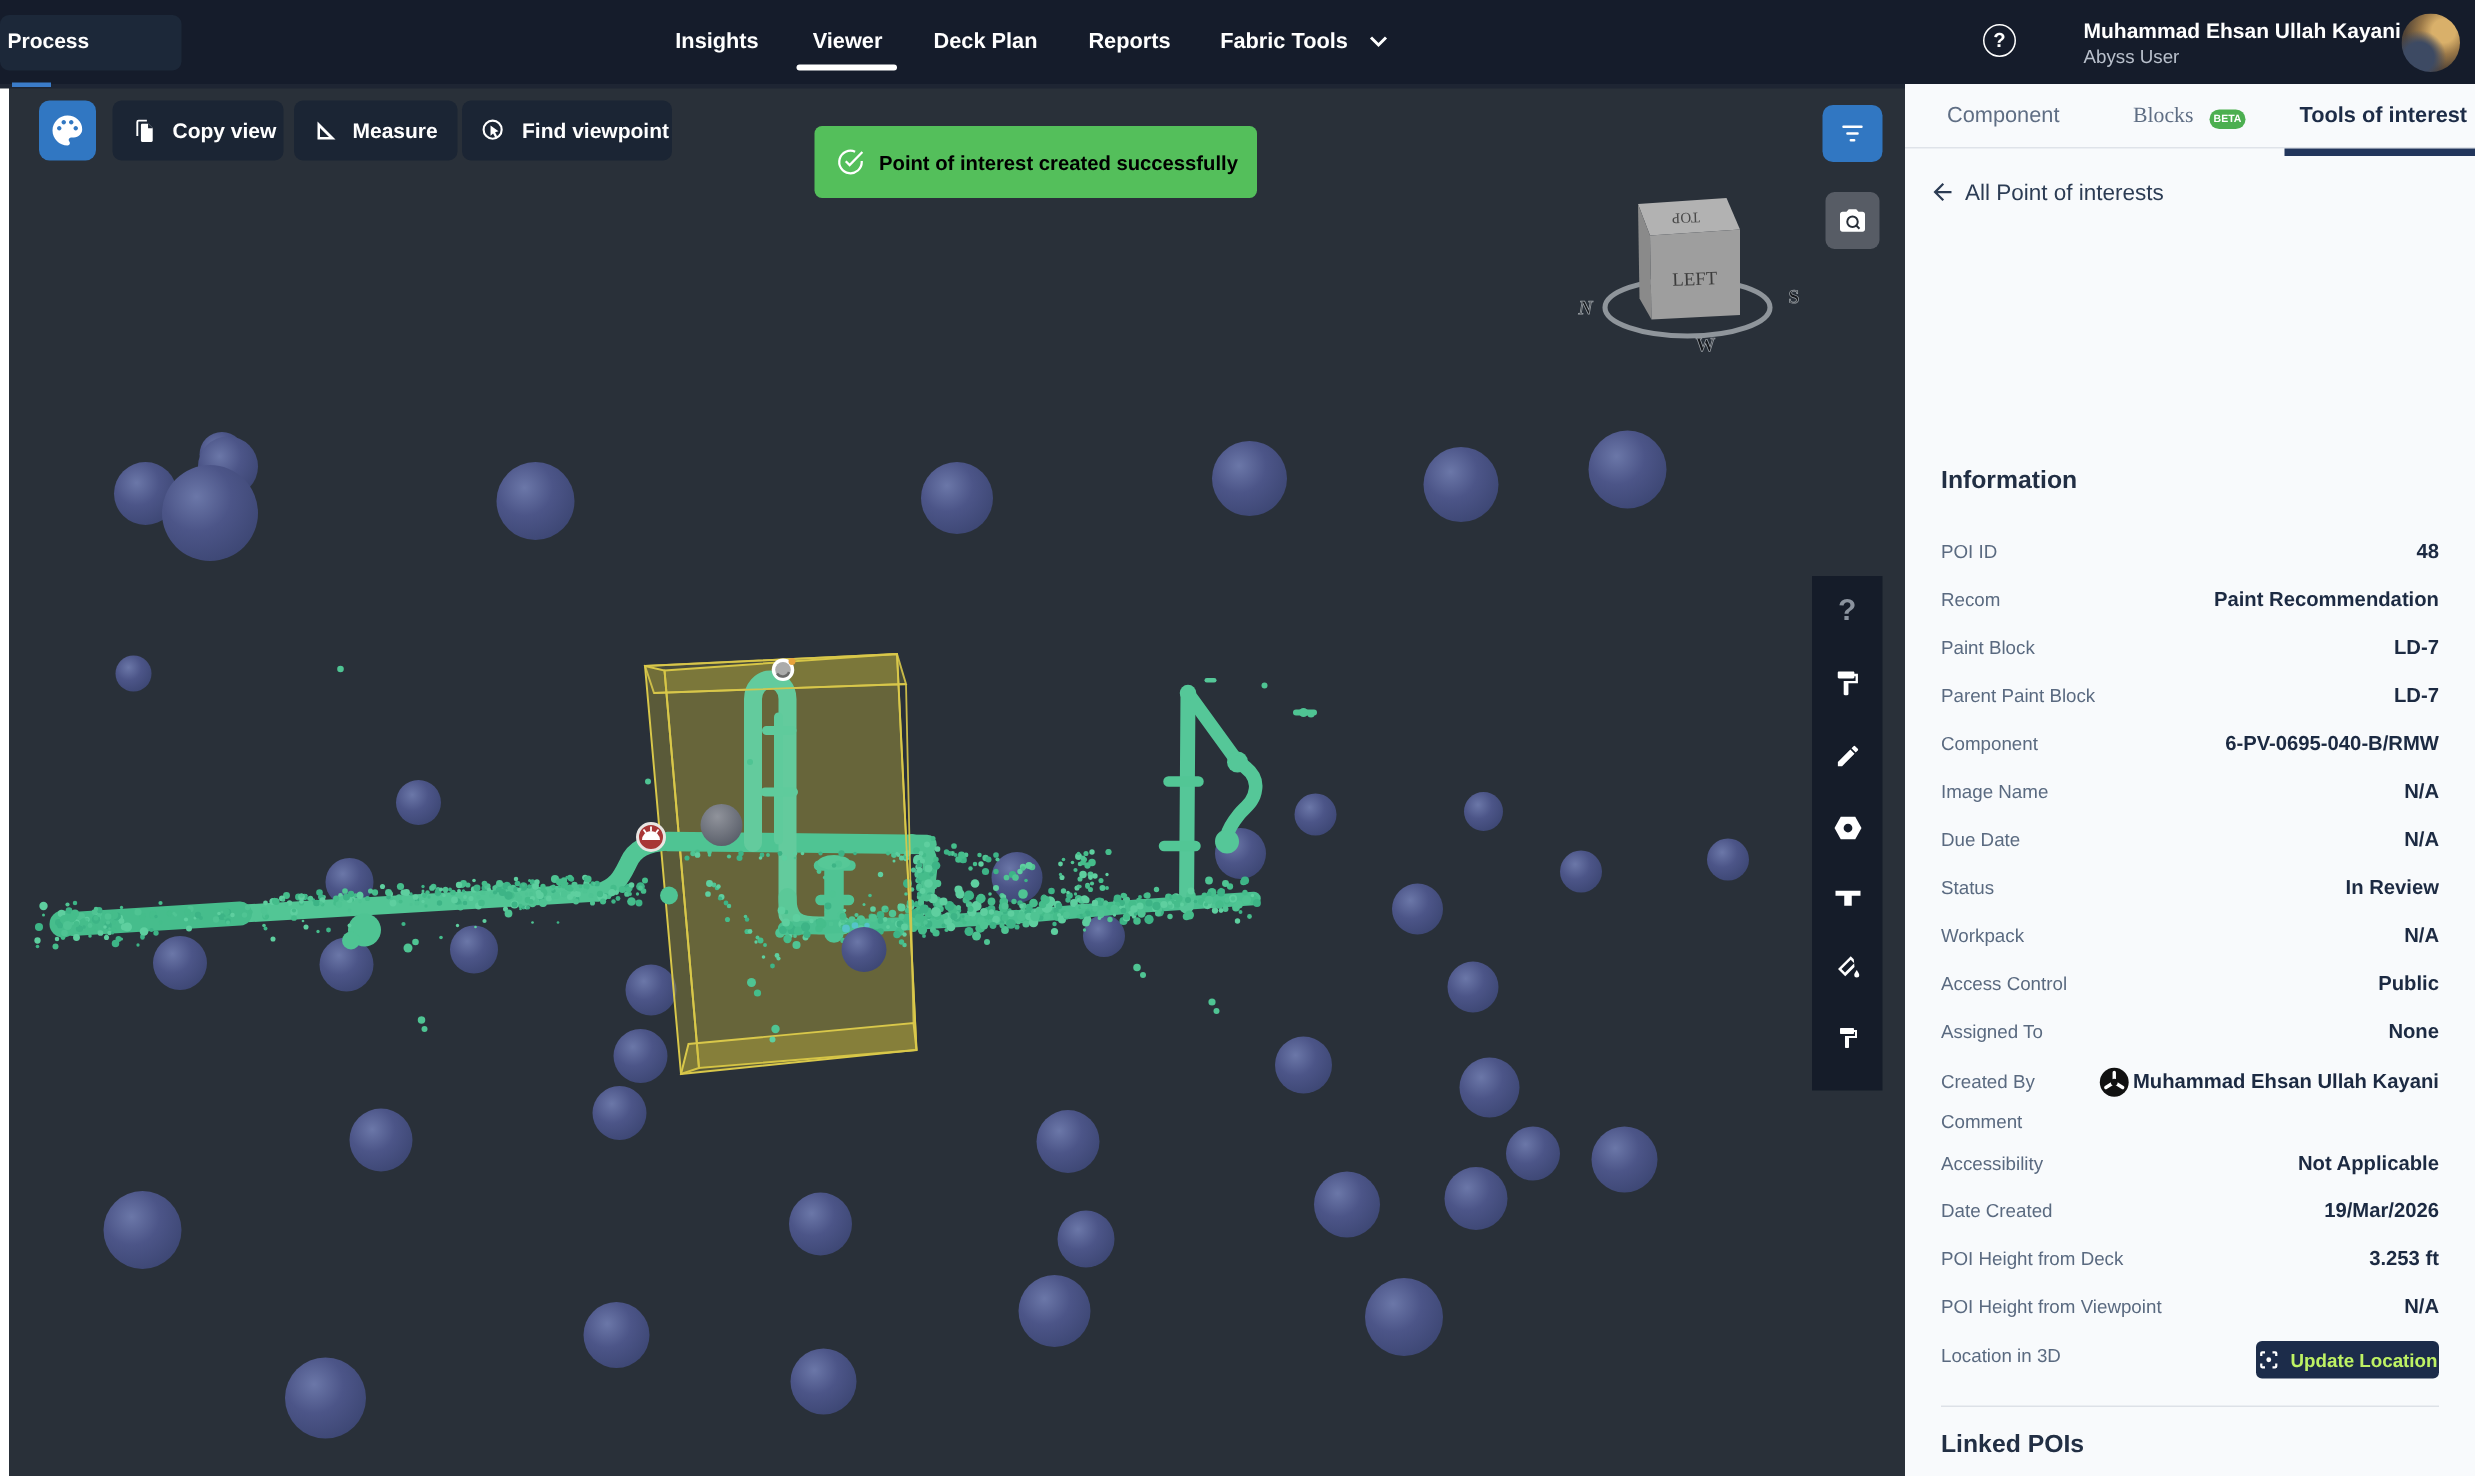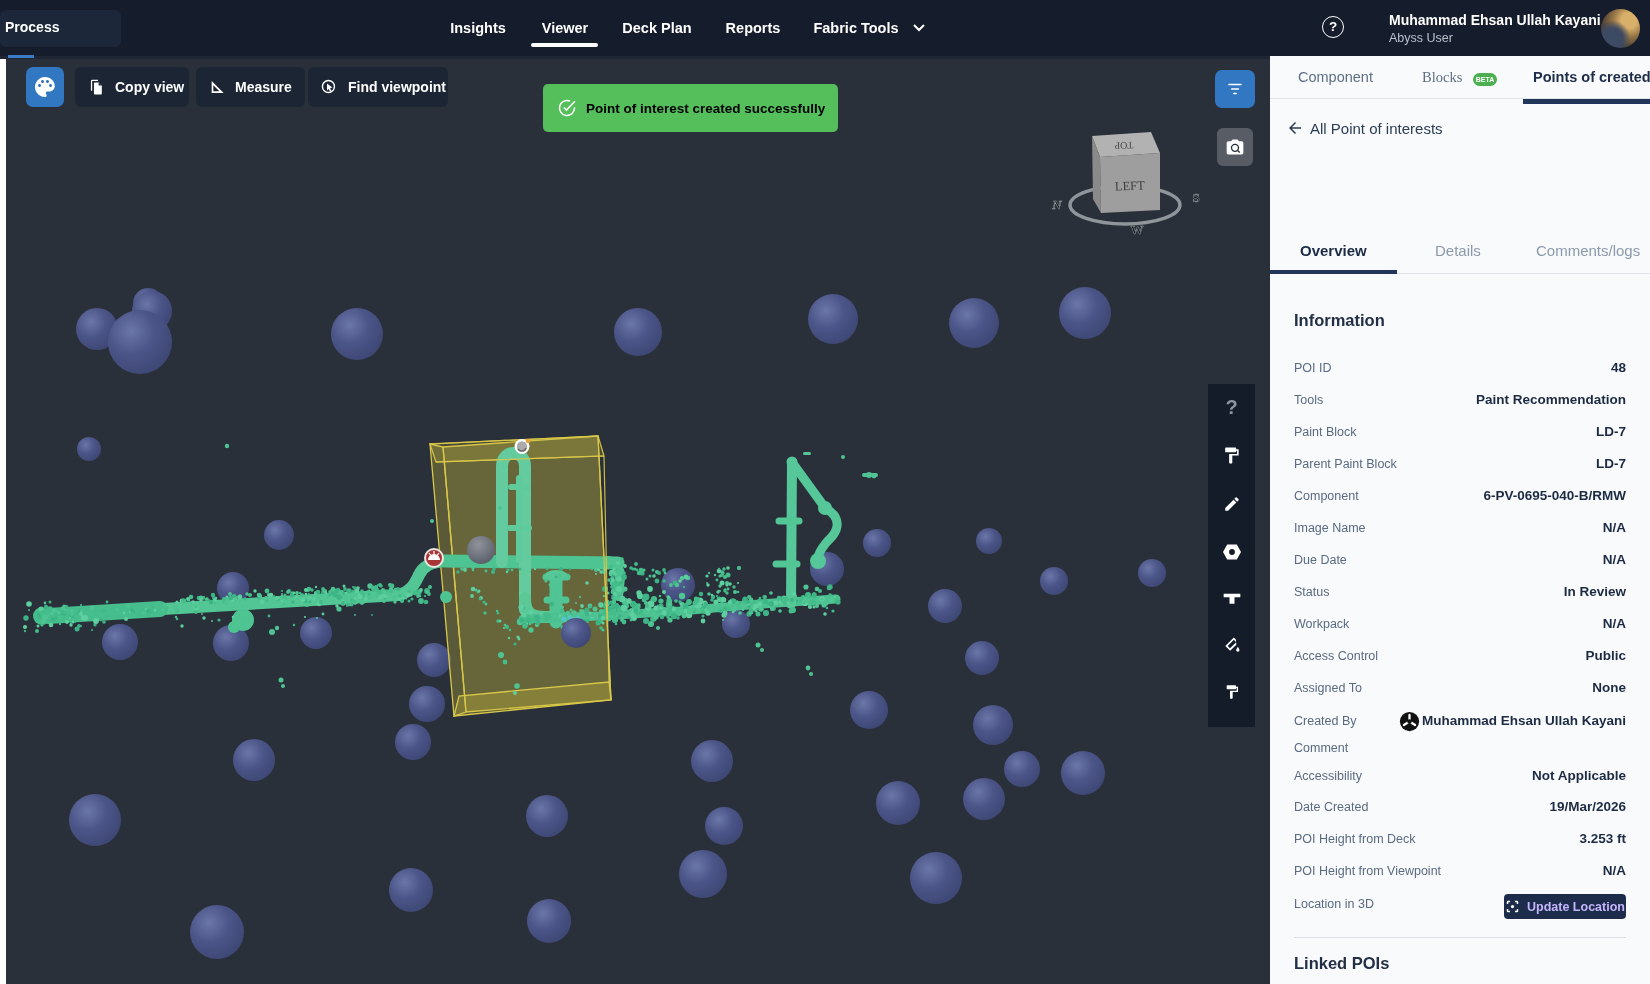--- a/index.html
+++ b/index.html
@@ -36,21 +36,21 @@
   #poi-underline { position:absolute; left:253px; top:43px; width:127px; height:5px; background:#22365c; }
   #backrow { position:absolute; left:24px; top:64px; color:#2c3c54; font-size:15px; }
   #crumb { position:absolute; left:0; top:120px; width:380px; height:40px; }
   #subtabs { position:absolute; left:0; top:172px; width:380px; height:46px; border-bottom:1px solid #dfe3e9; }
   .stab { position:absolute; top:0; height:45px; line-height:45px; font-size:15px; color:#8d99aa; }
   #ov-underline { position:absolute; left:0; top:42px; width:127px; height:4px; background:#22365c; }
   #infohead { position:absolute; left:24px; top:255px; font-size:16.5px; font-weight:bold; color:#222f44; }
   .row { position:absolute; left:24px; width:332px; height:16px; }
   .rl { position:absolute; left:0; top:0; font-size:12.5px; color:#5a6a80; }
   .rv { position:absolute; right:0; top:-1px; font-size:13.5px; font-weight:bold; color:#1c2a42; white-space:nowrap; }
-  #updbtn { position:absolute; right:0; top:-3px; width:122px; height:25px; background:#1c2c4a; border-radius:4px; color:#c4b5fd; font-size:12.5px; font-weight:bold; display:flex; align-items:center; justify-content:center; white-space:nowrap; }
+  #updbtn { position:absolute; right:0; top:-3px; width:122px; height:25px; background:#1c2c4a; border-radius:4px; color:#bef264; font-size:12.5px; font-weight:bold; display:flex; align-items:center; justify-content:center; white-space:nowrap; }
   #divider { position:absolute; left:24px; top:881px; width:332px; height:1px; background:#dde1e7; }
   #linked { position:absolute; left:24px; top:898px; font-size:16.5px; font-weight:bold; color:#222f44; }
 </style>
 </head>
 <body>
 
 <svg id="scene" class="abs" style="left:0;top:56px;" width="1270" height="928" viewBox="0 56 1270 928">
 <defs>
   <radialGradient id="sp" cx="36%" cy="33%" r="80%">
     <stop offset="0%" stop-color="#6b77a8"></stop>
@@ -1247,43 +1247,37 @@
         <path fill="#fff" d="M18 4V3c0-.6-.4-1-1-1H5c-.6 0-1 .4-1 1v4c0 .6.4 1 1 1h12c.6 0 1-.4 1-1V6h1v4H9v11c0 .6.4 1 1 1h2c.6 0 1-.4 1-1v-9h8V4h-3z"></path>
       </svg>
     </div>
 </div>
 
 <div id="panel">
   <div id="ptabs">
     <div class="ptab" style="left:28px;">Component</div>
     <div class="ptab" style="left:152px;font-family:Liberation Serif, serif;">Blocks</div>
     <div class="abs" style="left:203px;top:17px;width:24px;height:13px;background:#4caf50;border-radius:7px;color:#fff;font-size:7px;font-weight:bold;text-align:center;line-height:13px;">BETA</div>
-    <div class="ptab" style="left:263px;color:#1d2c47;font-weight:bold;">Points of created</div>
+    <div class="ptab" style="left:263px;color:#1d2c47;font-weight:bold;">Tools of interest</div>
     <div id="poi-underline"></div>
   </div>
   <div id="backrow">
     <svg class="abs" style="left:-8px;top:-1px;" width="18" height="18" viewBox="0 0 24 24">
         <path fill="#2c3c54" d="M20 11H7.8l5.6-5.6L12 4l-8 8 8 8 1.4-1.4L7.8 13H20v-2z"></path>
       </svg>
     <span style="margin-left:16px;">All Point of interests</span>
   </div>
-  <div id="subtabs">
-    <div class="stab" style="left:30px;color:#1c2b45;font-weight:bold;">Overview</div>
-    <div class="stab" style="left:165px;">Details</div>
-    <div class="stab" style="left:266px;">Comments/logs</div>
-    <div id="ov-underline"></div>
-  </div>
   <div id="infohead">Information</div>
 
   <div class="row" style="top:305px;">
       <span class="rl">POI ID</span>
       <span class="rv">48</span>
     </div>
     <div class="row" style="top:337px;">
-      <span class="rl">Tools</span>
+      <span class="rl">Recom</span>
       <span class="rv">Paint Recommendation</span>
     </div>
     <div class="row" style="top:369px;">
       <span class="rl">Paint Block</span>
       <span class="rv">LD-7</span>
     </div>
     <div class="row" style="top:401px;">
       <span class="rl">Parent Paint Block</span>
       <span class="rv">LD-7</span>
     </div>

